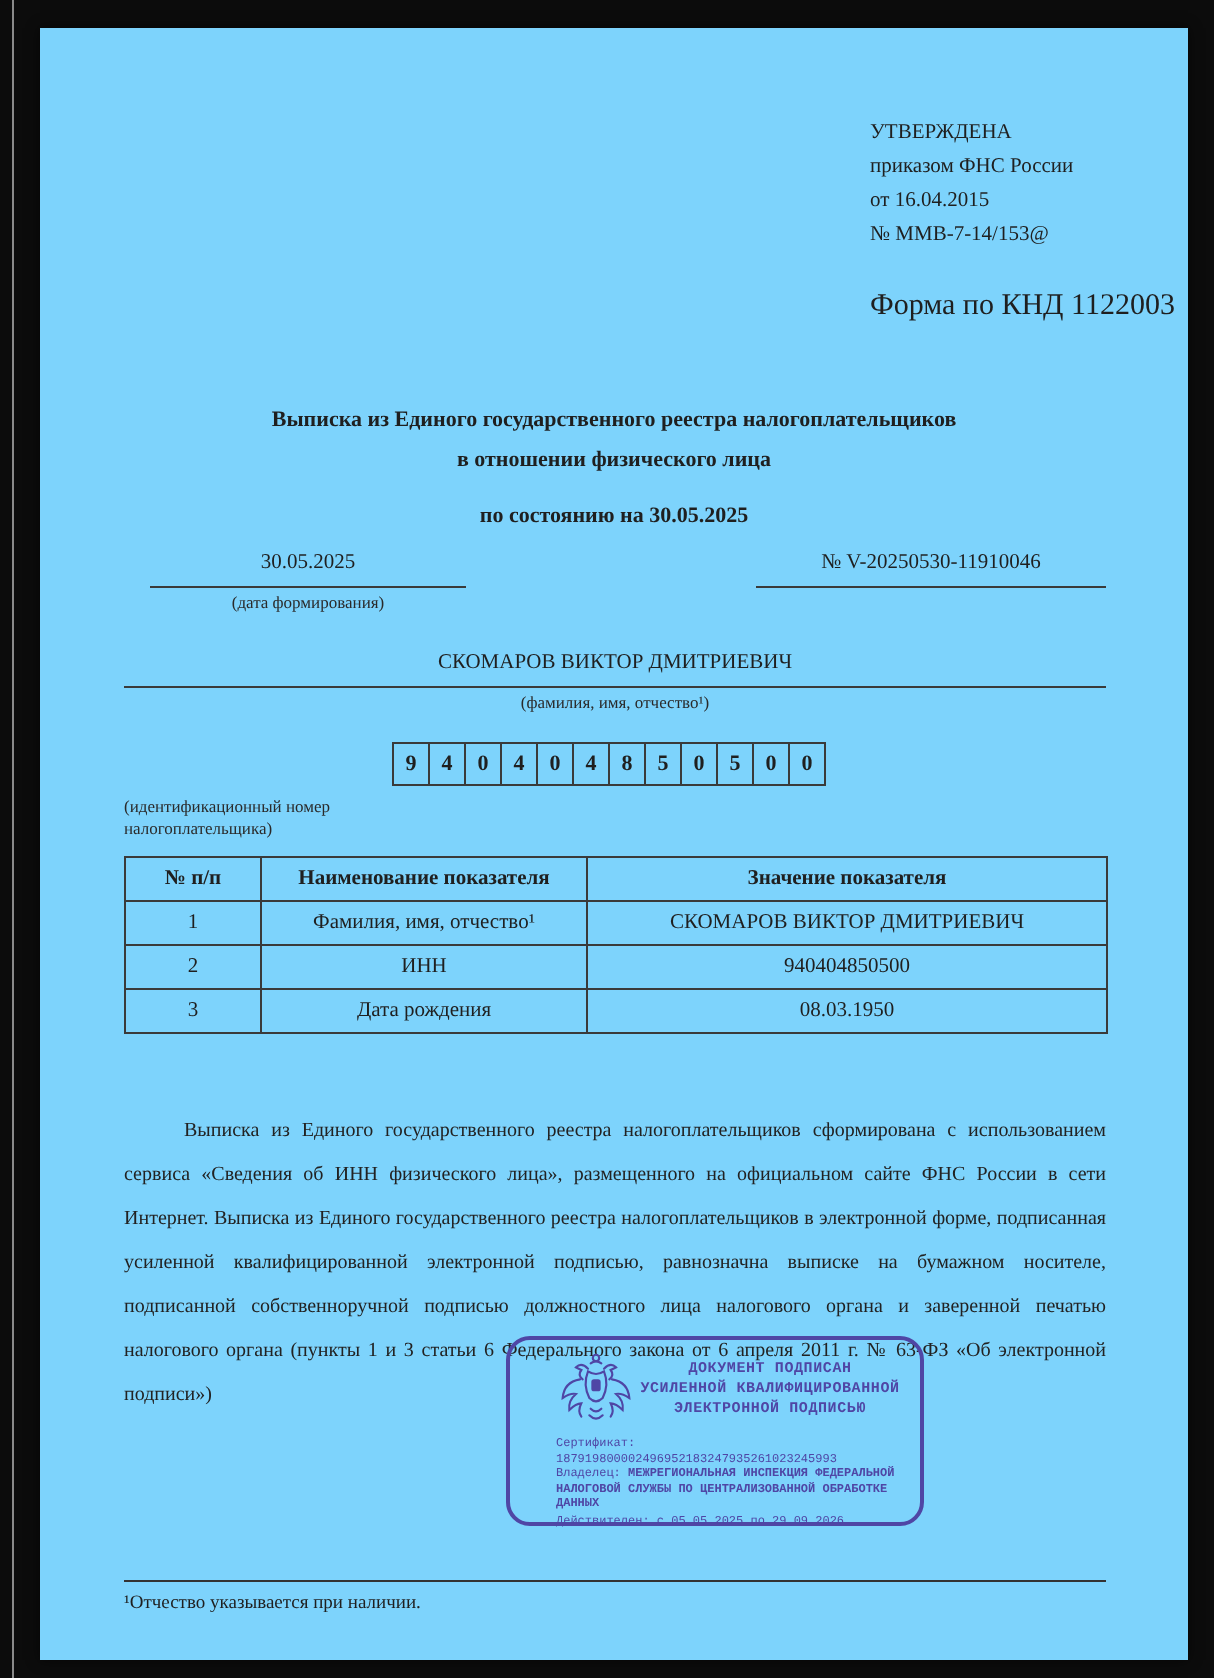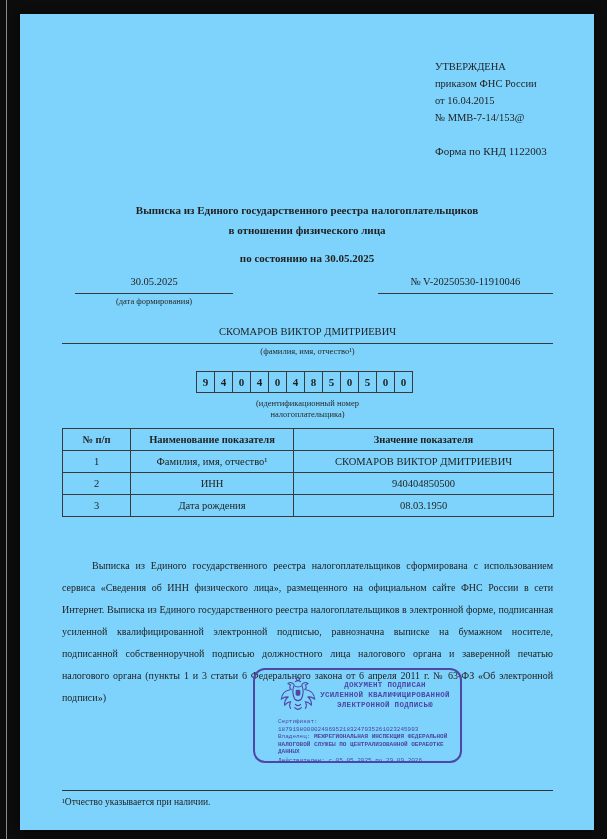--- a/index.html
+++ b/index.html
@@ -13,21 +13,21 @@
   }
   .frame-line { position:absolute; left:6px; top:0; bottom:0; width:1px; background:#8a8a8a; }
   .page {
     position:absolute; left:20px; top:14px; width:574px; height:816px;
     background:#7dd3fc; box-shadow:0 0 6px rgba(0,0,0,.6);
   }
   .abs { position:absolute; }
 
   
   .approval { left:415px; top:44px; font-size:10.5px; line-height:17px; white-space:nowrap; }
-  .form-knd { left:415px; top:131px; font-size:11px; white-space:nowrap; }
+  .form-knd { left:415px; top:131px; font-size:15px; white-space:nowrap; }
 
   
   .title { left:0; width:574px; text-align:center; font-weight:bold; font-size:11px; }
   .title-1 { top:190px; }
   .title-2 { top:210px; }
   .title-3 { top:238px; }
 
   
   .field-group { text-align:center; font-size:10.5px; }
   .field-line { border-bottom:1px solid #3a3a3a; padding-bottom:6px; }
@@ -39,21 +39,21 @@
   .name-group { left:42px; top:312px; width:491px; text-align:center; font-size:10.5px; }
 
   
   .inn-row { left:176px; top:357px; display:flex; }
   .inn-cell {
     width:19px; height:22px; border:1px solid #3a3a3a; margin-left:-1px;
     display:flex; align-items:center; justify-content:center;
     font-weight:bold; font-size:11px;
   }
   .inn-cell:first-child { margin-left:0; }
-  .inn-caption { left:42px; top:384px; width:491px; text-align:center; font-size:8.5px; line-height:11px; color:#2a2a2a; }
+  .inn-caption { left:42px; top:384px; width:491px; text-align:left; font-size:8.5px; line-height:11px; color:#2a2a2a; }
 
   
   .tbl { left:42px; top:414px; width:491px; border-collapse:collapse; table-layout:fixed; font-size:10.5px; }
   .tbl th, .tbl td {
     border:1px solid #3a3a3a; height:22px; text-align:center;
     vertical-align:middle; padding:0 3px; font-weight:normal;
   }
   .tbl th { font-weight:bold; }
   .col-num { width:68px; } .col-name { width:163px; } .col-val { width:260px; }
 

